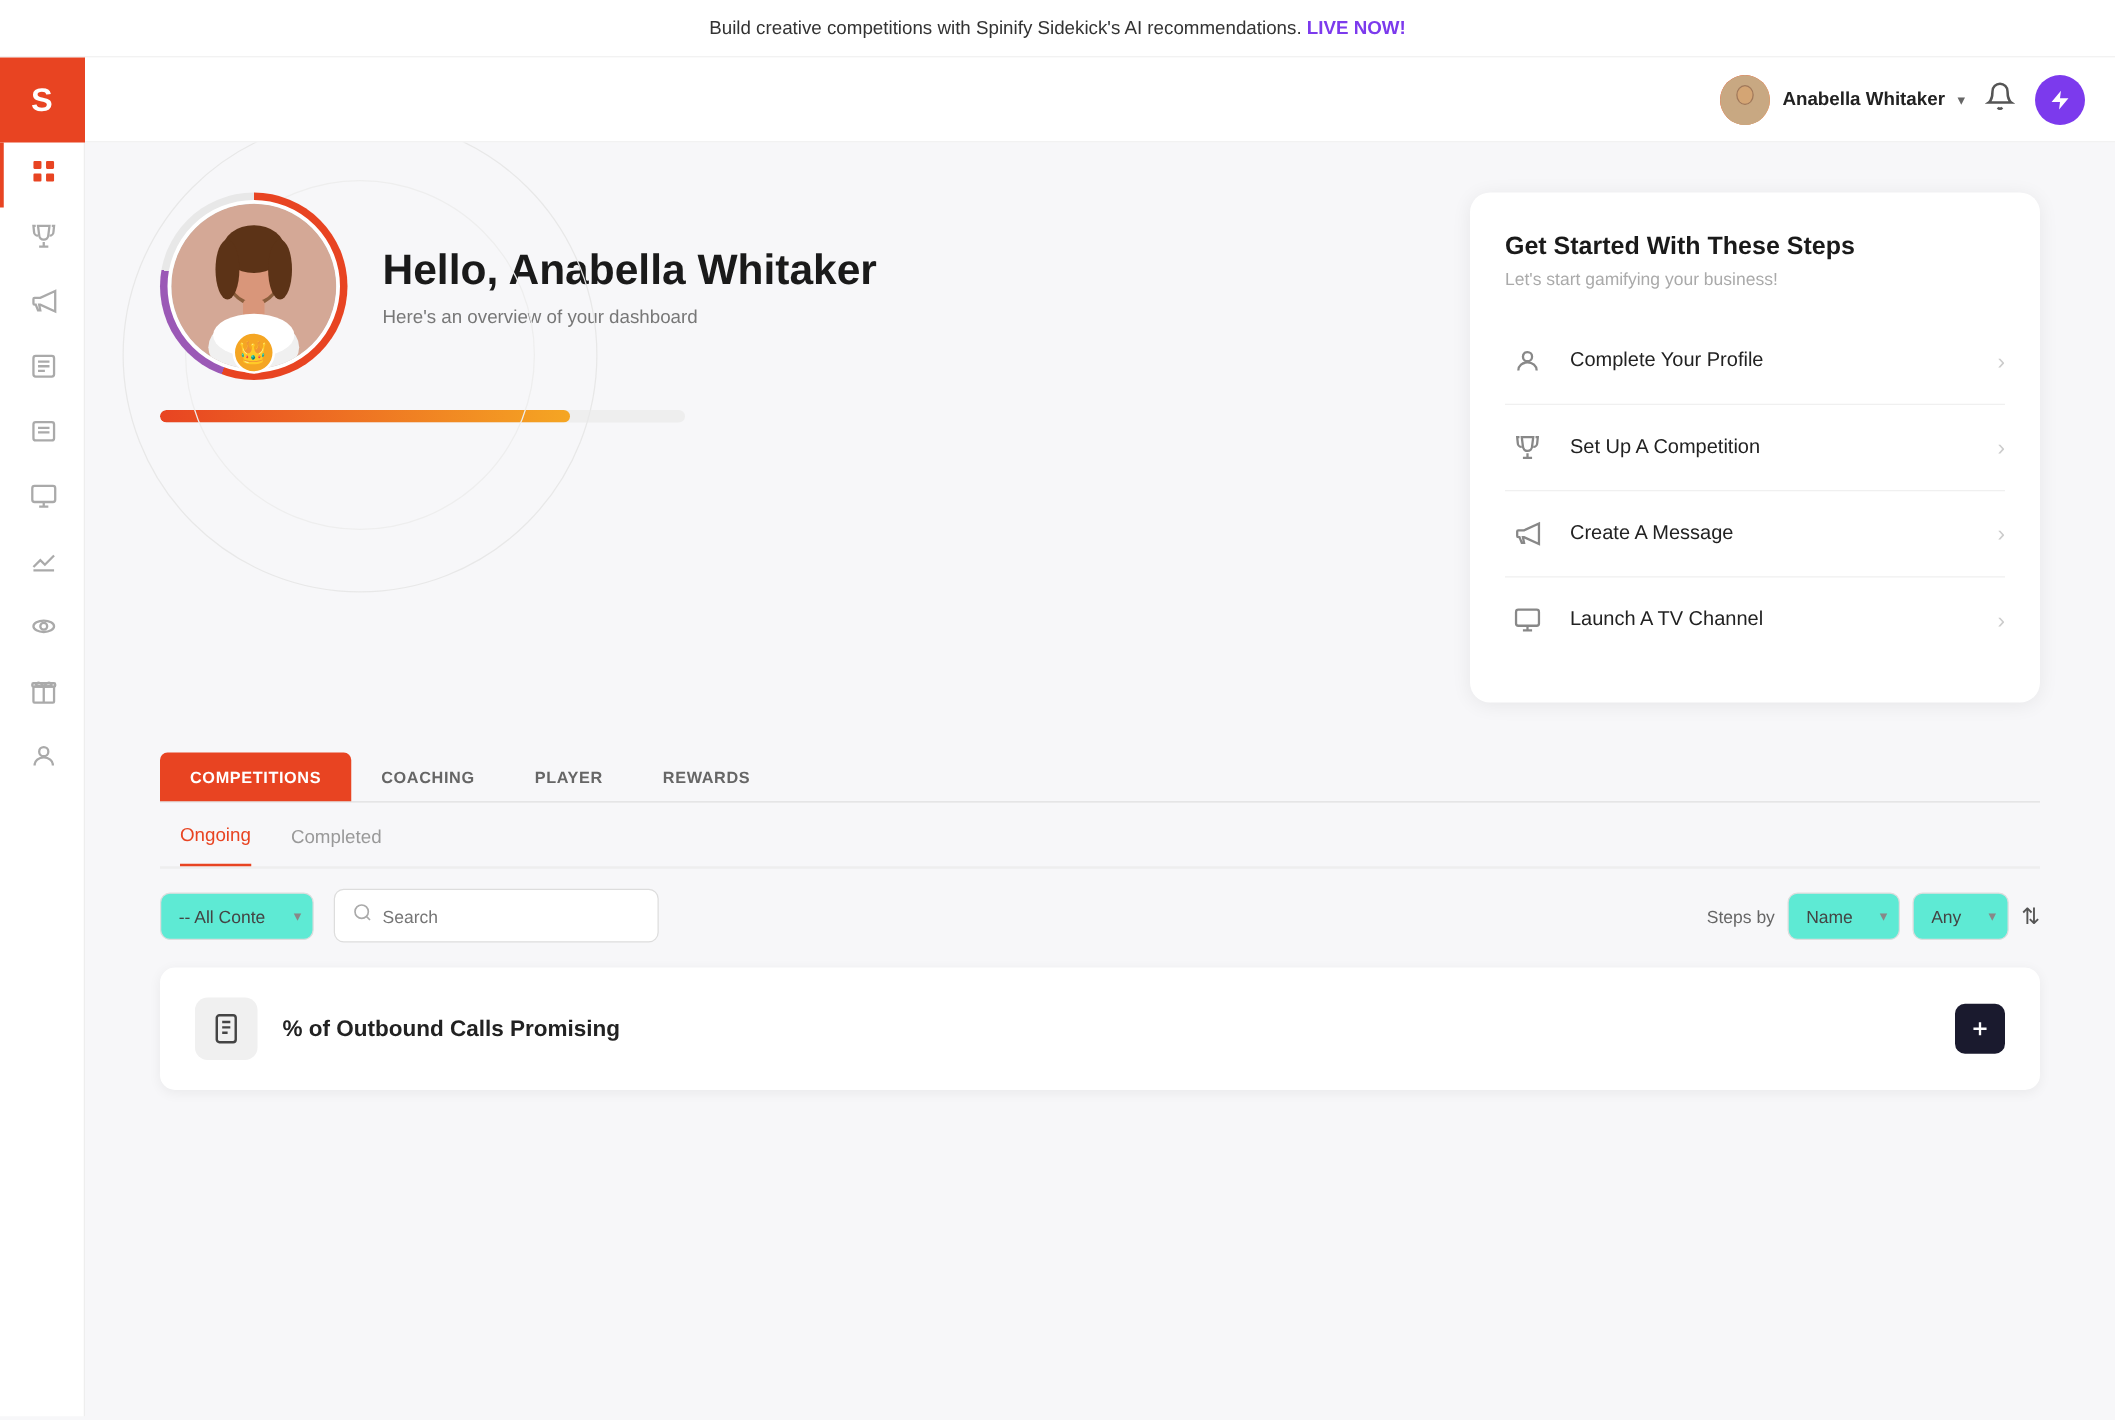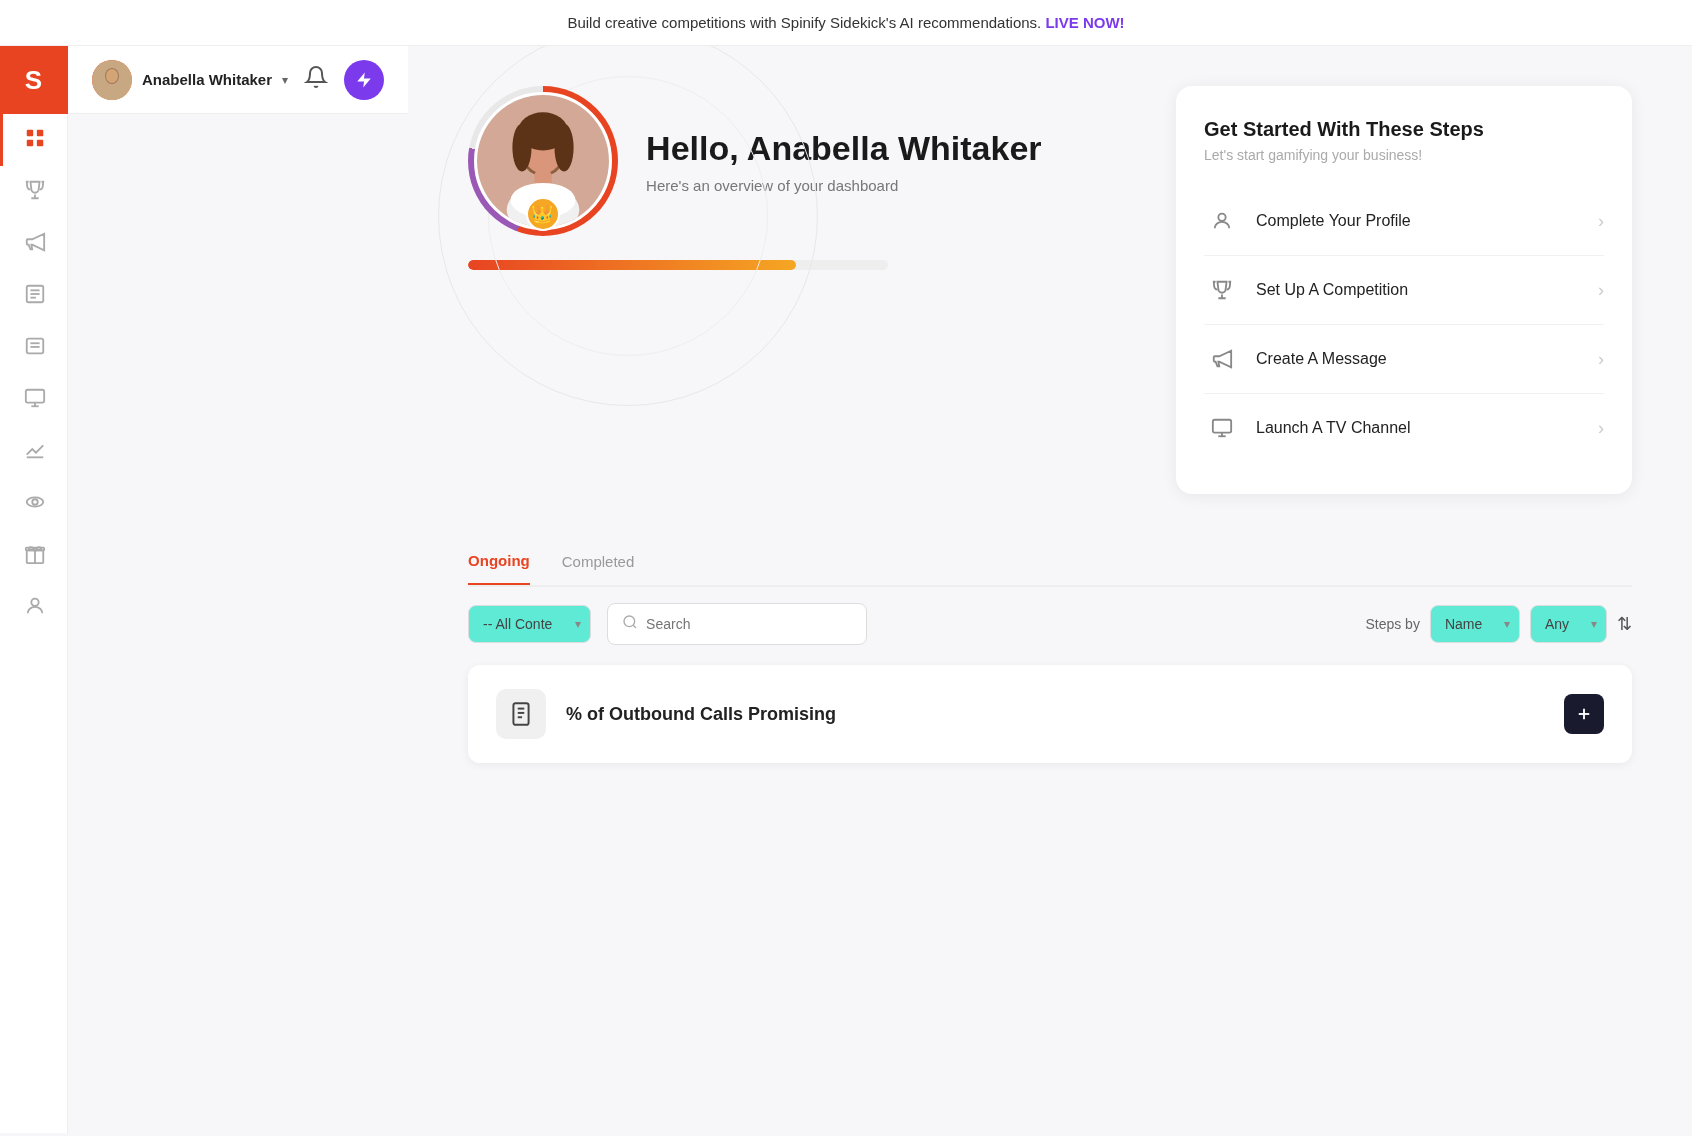--- a/index.html
+++ b/index.html
@@ -67,20 +67,21 @@
     }
     .sidebar-icon.active {
       color: #e84422;
       border-left: 3px solid #e84422;
     }
 
     
     .main-area {
       flex: 1;
       display: flex;
+      flex-direction: column;
     }
     .header {
       background: #fff;
       height: 68px;
       display: flex;
       align-items: center;
       justify-content: flex-end;
       padding: 0 24px;
       gap: 16px;
       border-bottom: 1px solid #eee;
@@ -336,21 +337,22 @@
     .sub-tab {
       font-size: 15px;
       font-weight: 500;
       color: #999;
       cursor: pointer;
       padding-bottom: 14px;
     }
     .sub-tab.active {
       color: #e84422;
       border-bottom: 2px solid #e84422;
-      font-weight: 700;
+      font-weight: 400;
+      margin-left: 16px;
     }
 
     
     .filter-row {
       display: flex;
       align-items: center;
       gap: 16px;
       margin-bottom: 20px;
     }
     .filter-select-wrapper {
@@ -681,20 +683,26 @@
                   <line x1="12" y1="17" x2="12" y2="21"></line>
                 </svg>
             </div>
             <span class="step-label">Launch A TV Channel</span>
             <span class="step-chevron">›</span>
           </div>
         </div>
       </div>
 
       <div class="tabs-section">
+        <div class="tabs-row">
+          <button class="tab-btn active">COMPETITIONS</button>
+          <button class="tab-btn">COACHING</button>
+          <button class="tab-btn">PLAYER</button>
+          <button class="tab-btn">REWARDS</button>
+        </div>
 
         <div class="sub-tabs-row">
           <span class="sub-tab active">Ongoing</span>
           <span class="sub-tab">Completed</span>
         </div>
 
         <div class="filter-row">
           <div class="filter-select-wrapper">
             <select class="filter-select">
               <option>-- All Conte</option>

